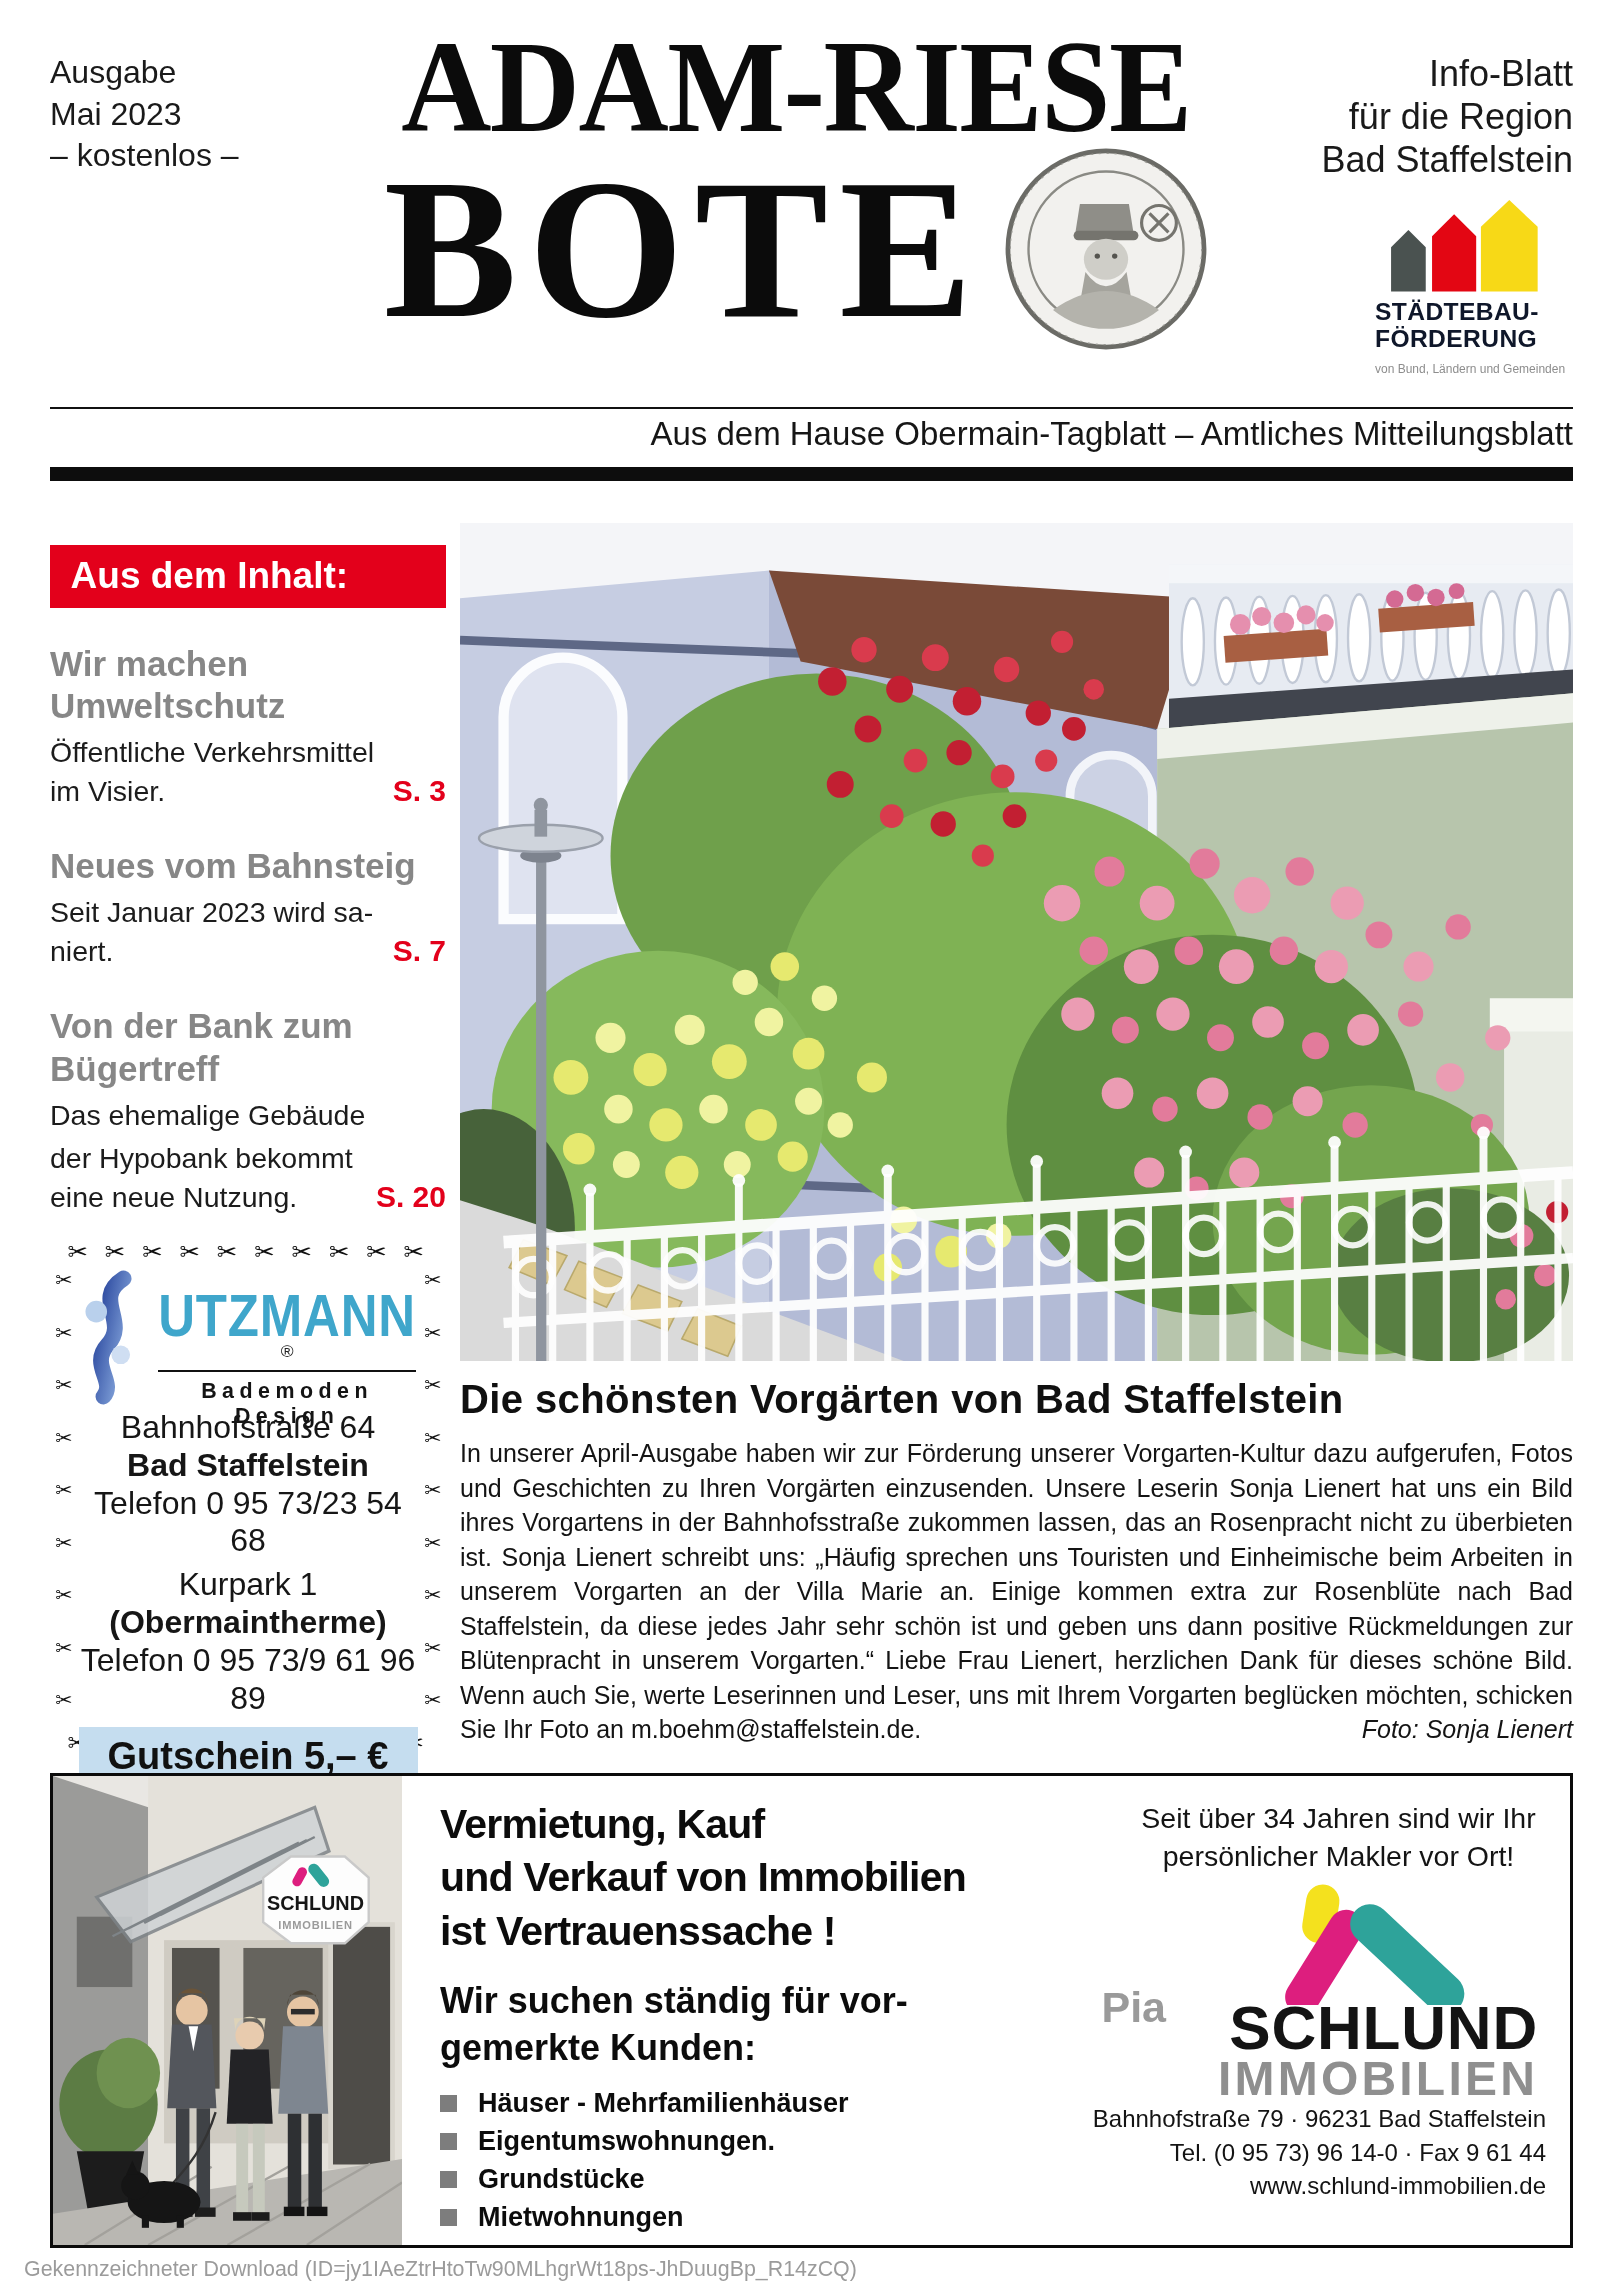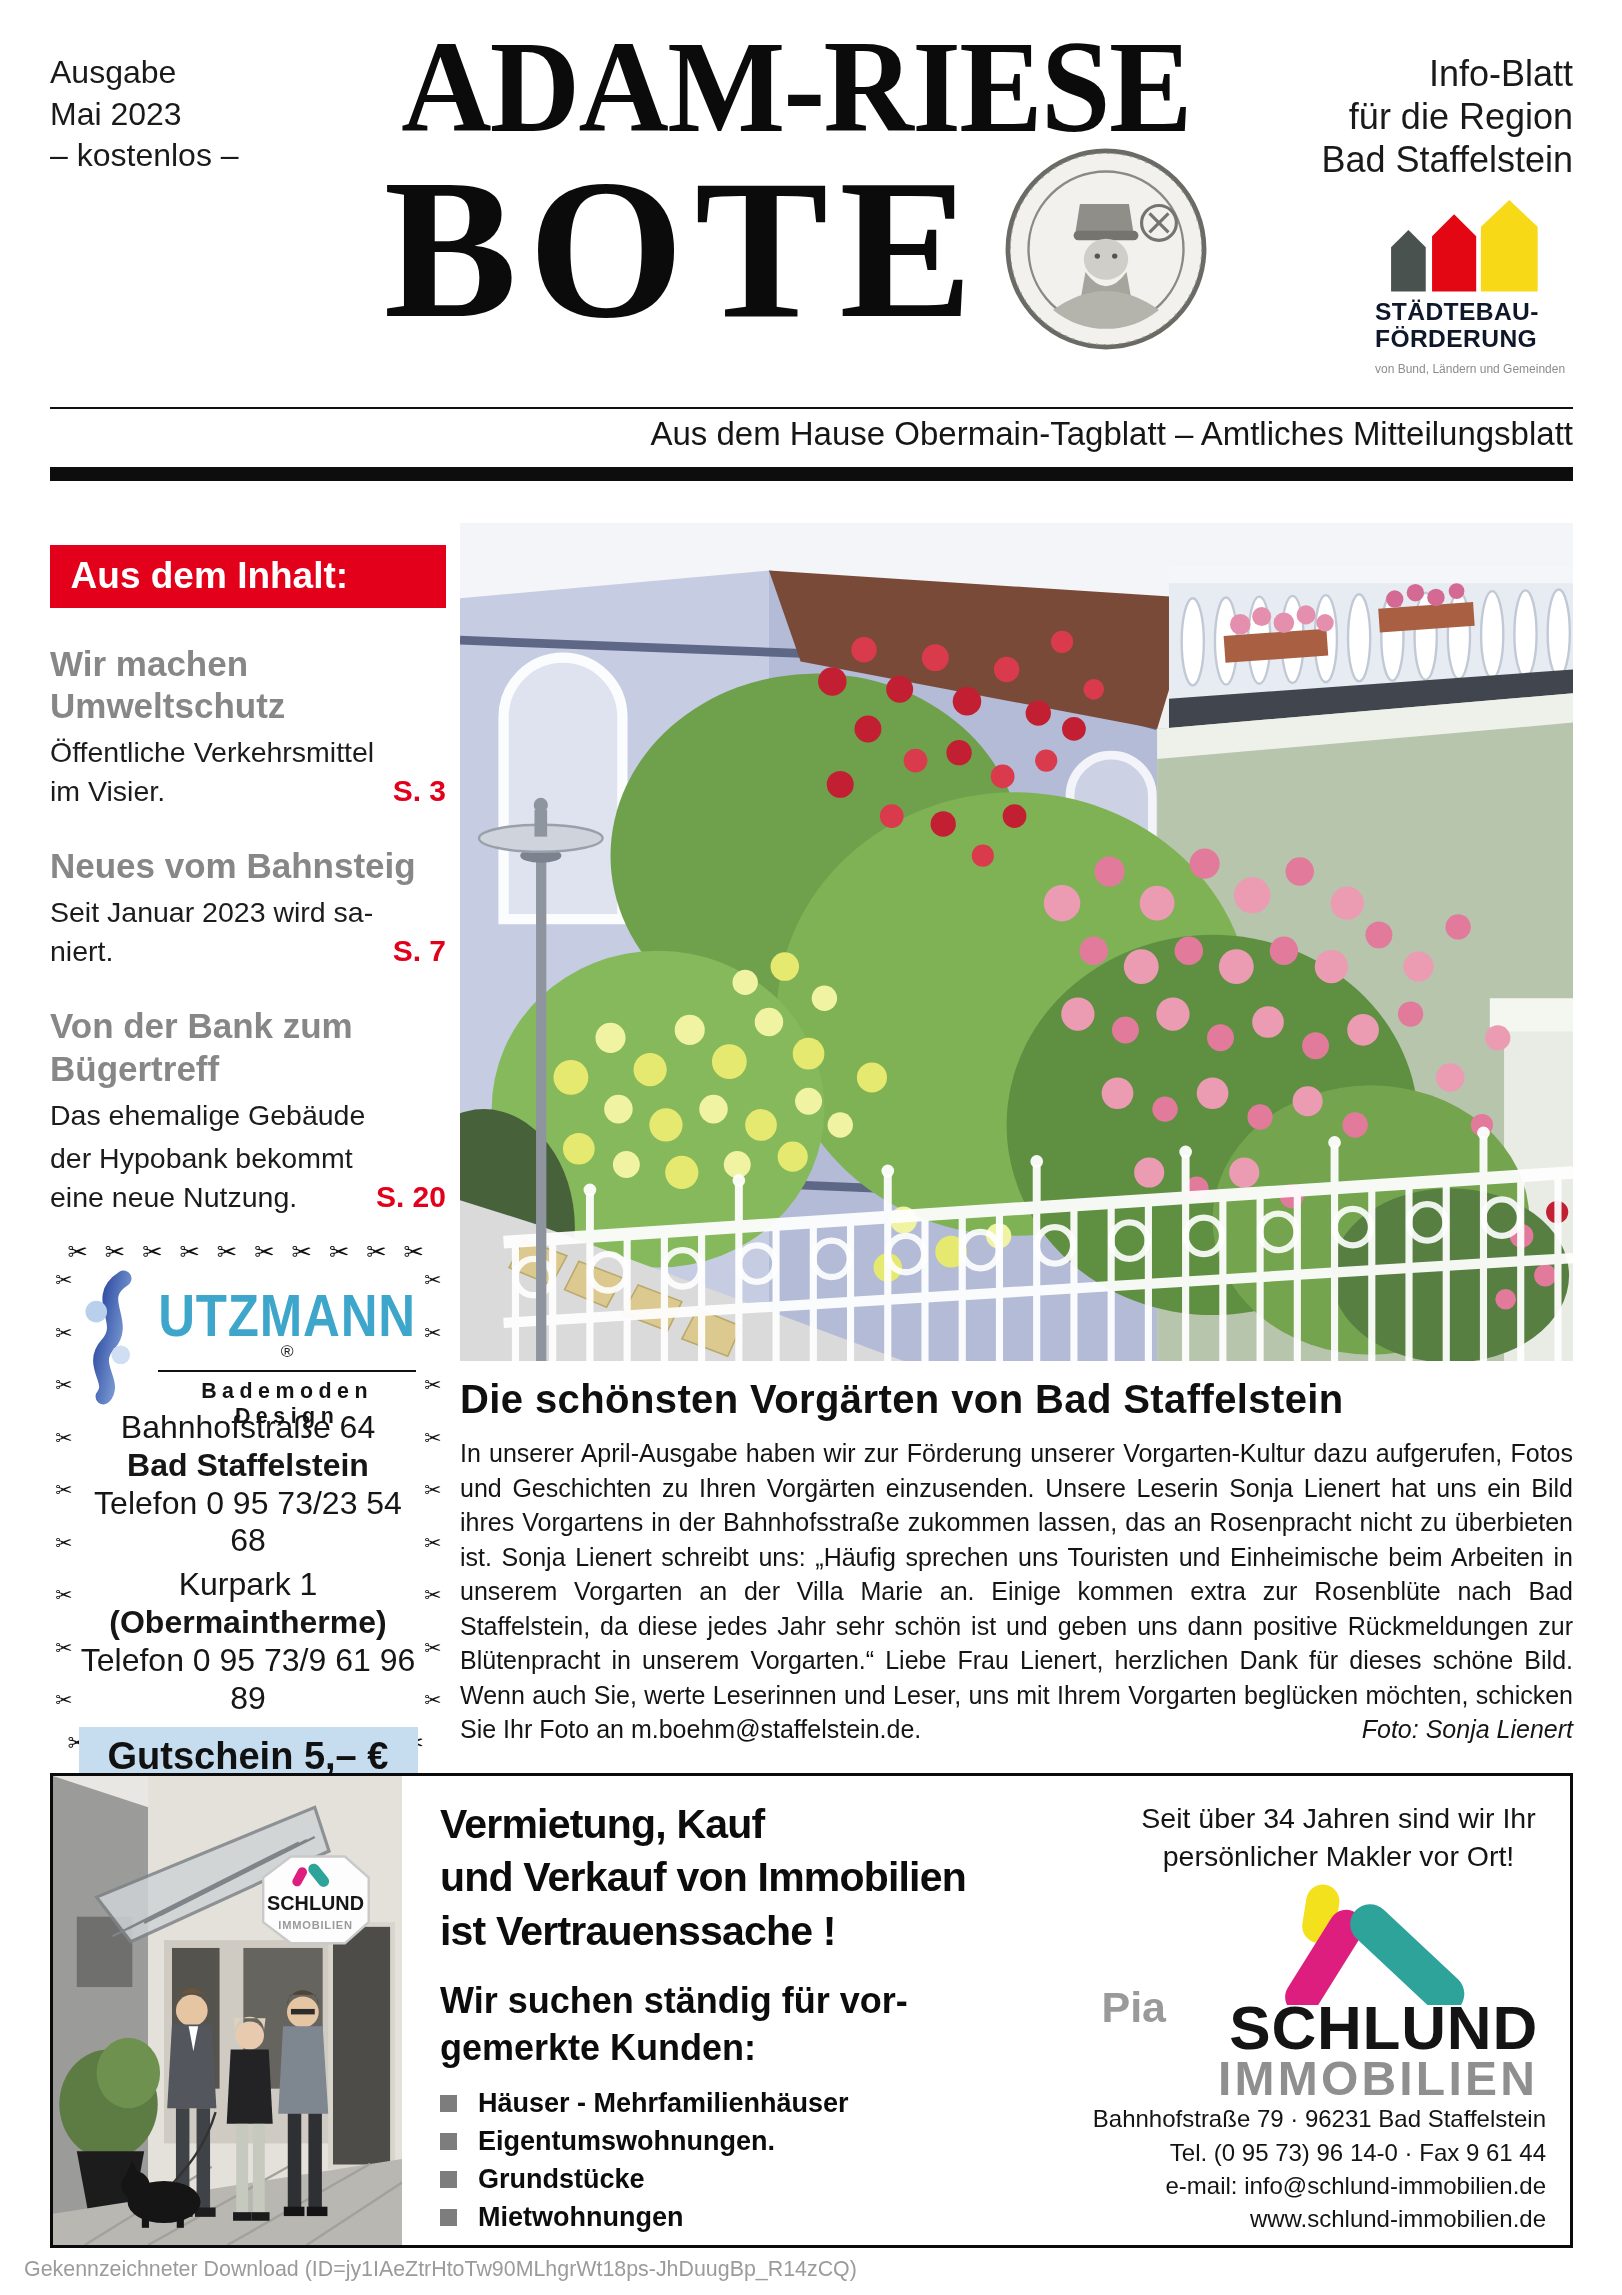--- a/index.html
+++ b/index.html
@@ -510,21 +510,20 @@
           <path d="M253,150 L308,62" stroke="#dd1e7e" stroke-width="44" stroke-linecap="round" fill="none"></path>
           <path d="M338,58 L432,146" stroke="#2ea39a" stroke-width="50" stroke-linecap="round" fill="none"></path>
         </svg>
         <div class="sch-pia">Pia</div>
         <div class="sch-name">SCHLUND</div>
         <div class="sch-cat">IMMOBILIEN</div>
       </div>
       <div class="sch-contact">
         <div>Bahnhofstraße 79 · 96231 Bad Staffelstein</div>
         <div>Tel. (0 95 73) 96 14-0 · Fax 9 61 44</div>
-        <div>e-mail: info@schlund-immobilien.de</div>
         <div>www.schlund-immobilien.de</div>
       </div>
     </div>
   </div>
 
   <div class="footer">Gekennzeichneter Download (ID=jy1IAeZtrHtoTw90MLhgrWt18ps-JhDuugBp_R14zCQ)</div>
 </div>
 
 
 </body></html>

